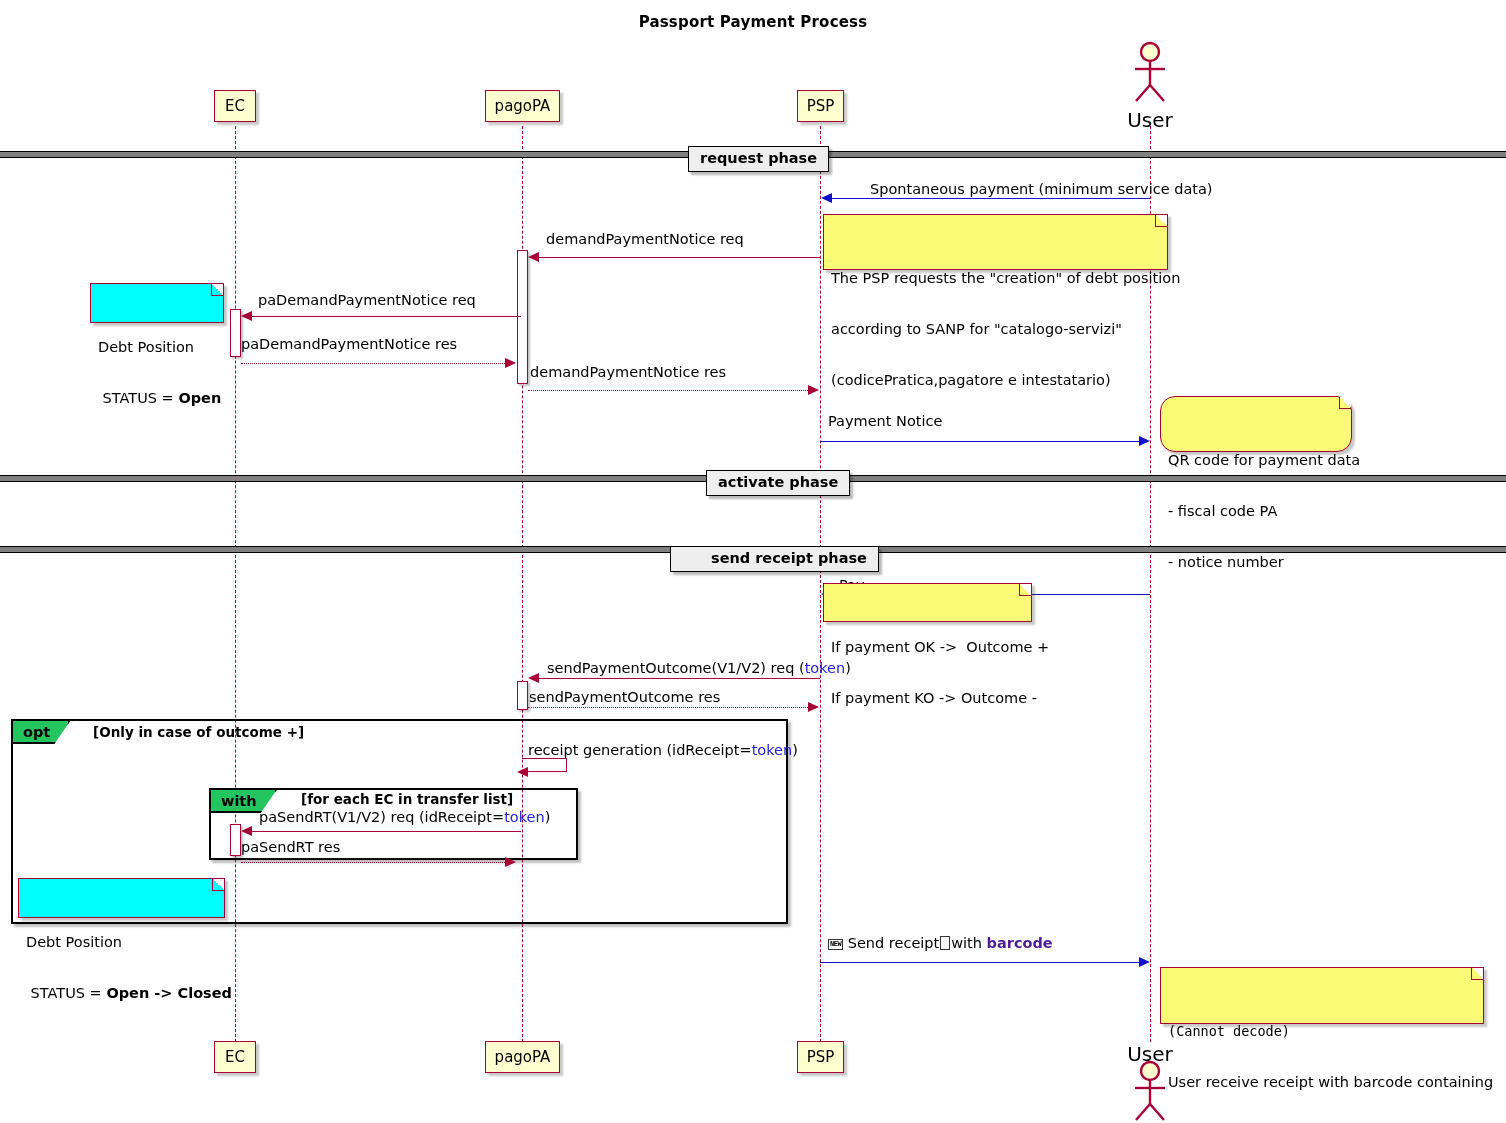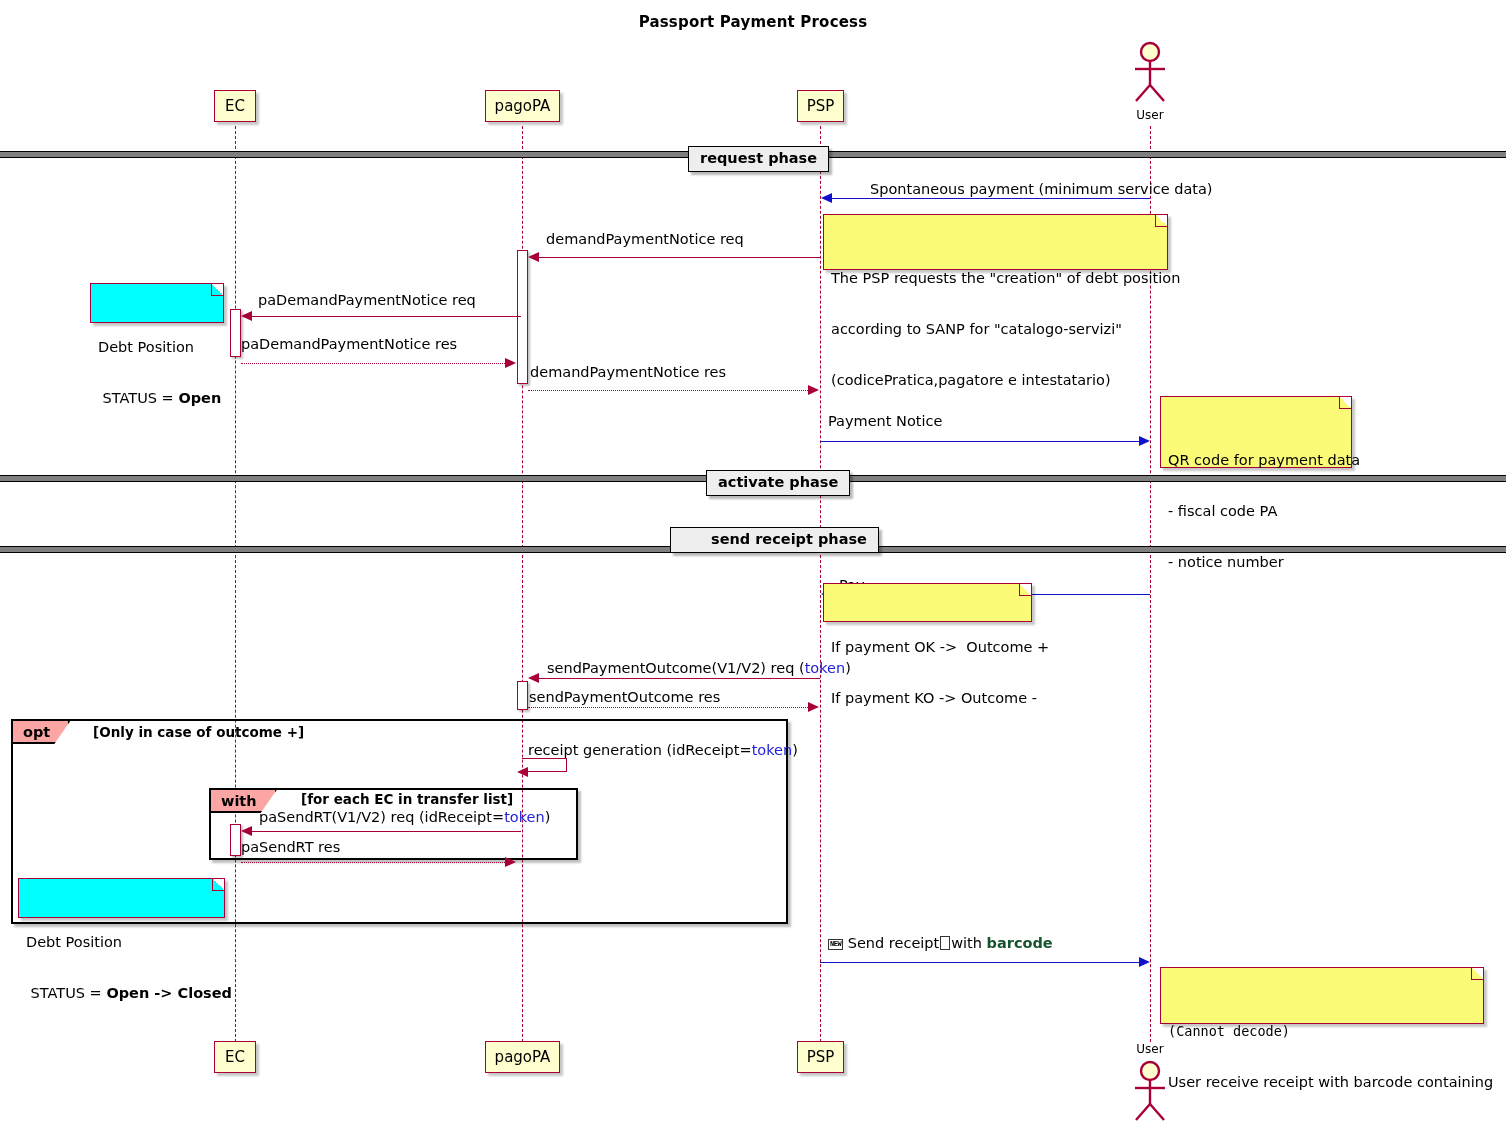--- a/index.html
+++ b/index.html
@@ -23,21 +23,21 @@
     font-size:15px;line-height:1;color:#000;
     display:flex;align-items:center;justify-content:center;
     box-sizing:border-box;
   }
   .lifeline{
     width:0;border-left:1.5px dashed #A80036;
   }
   
   .actor-figure{width:46px;height:62px;}
   .actor-label{
-    font-size:12px;text-align:center;width:120px;
+    font-size:20px;text-align:center;width:120px;
   }
 
   
   .activation{
     width:11px;background:#FFFFFF;border:1.3px solid #A80036;
     box-shadow:2px 2px 2px rgba(0,0,0,.25);
     box-sizing:border-box;
   }
 
   
@@ -98,40 +98,40 @@
   }
 
   
   .fragment{
     border:2.2px solid #000;background:transparent;
     box-shadow:3px 3px 2px rgba(0,0,0,.25);
     box-sizing:border-box;
   }
   .frag-tab{
     position:absolute;left:0;top:0;height:23px;
-    background:#fca5a5;border-right:2.2px solid #000;border-bottom:2.2px solid #000;
+    background:#22c55e;border-right:2.2px solid #000;border-bottom:2.2px solid #000;
     display:flex;align-items:center;
     padding:0 18px 0 10px;box-sizing:border-box;
     font-size:14.5px;font-weight:bold;
     clip-path:polygon(0 0,100% 0,calc(100% - 16px) 100%,0 100%);
   }
   .frag-cond{
     position:absolute;font-size:13.5px;font-weight:bold;white-space:nowrap;
   }
   .newbadge{
     display:inline-block;border:1.3px solid #333;font-size:7px;
     font-family:Liberation Mono, monospace;
     font-weight:bold;line-height:9px;padding:0 1px;vertical-align:2px;
     letter-spacing:-.5px;
   }
   .tofu{
     display:inline-block;width:8px;height:12px;border:1.2px solid #333;
     vertical-align:-2px;margin:0 1px;
   }
-  .green{color:#14532d;font-weight:bold;}
+  .green{color:#4c1d95;font-weight:bold;}
 </style>
 </head>
 <body>
 
 <div class="abs" id="diagram-title">Passport Payment Process</div>
 
 <div class="abs lifeline" style="left:235px;top:126px;height:916px;"></div>
 <div class="abs lifeline" style="left:522px;top:126px;height:916px;"></div>
 <div class="abs lifeline" style="left:820px;top:126px;height:916px;"></div>
 <div class="abs lifeline" style="left:1150px;top:126px;height:916px;"></div>
@@ -181,21 +181,21 @@
 <div class="abs divider-label" style="left:688px;top:146px;">
   <span>request phase</span>
 </div>
 
 <div class="abs divider-rule" style="left:0;top:475px;width:1506px;"></div>
 <div class="abs divider-label" style="left:689px;top:470px;margin-left:17px;">
   <span>activate phase</span>
 </div>
 
 <div class="abs divider-rule" style="left:0;top:546px;width:1506px;"></div>
-<div class="abs divider-label" style="left:670px;top:527px;padding-left:40px;">
+<div class="abs divider-label" style="left:670px;top:546px;padding-left:40px;">
   <span>send receipt phase</span>
 </div>
 
 <div class="abs fragment" style="left:11px;top:719px;width:777px;height:205px;">
   <div class="frag-tab">
     <span>opt</span>
   </div>
 </div>
 <div class="abs frag-cond" style="left:93px;top:724px;">[Only in case of outcome +]</div>
 
@@ -279,21 +279,21 @@
   <div>according to SANP for "catalogo-servizi"</div>
   <div>(codicePratica,pagatore e intestatario)</div>
 </div>
 
 <div class="note cyan" style="left:90px;top:283px;width:134px;height:40px;">
   <div class="fold"></div>
   <div>Debt Position</div>
   <div><span>&nbsp;STATUS = </span><b>Open</b></div>
 </div>
 
-<div class="note yellow" style="left:1160px;top:396px;width:192px;height:72px;">
+<div class="note yellow" style="left:1160px;top:396px;width:192px;height:56px;border-radius:15px;">
   <div class="fold"></div>
   <div>QR code for payment data</div>
   <div>- fiscal code PA</div>
   <div>- notice number</div>
 </div>
 
 <div class="note yellow" style="left:823px;top:583px;width:209px;height:39px;">
   <div class="fold"></div>
   <div>If payment OK -&gt;  Outcome +</div>
   <div>If payment KO -&gt; Outcome -</div>

